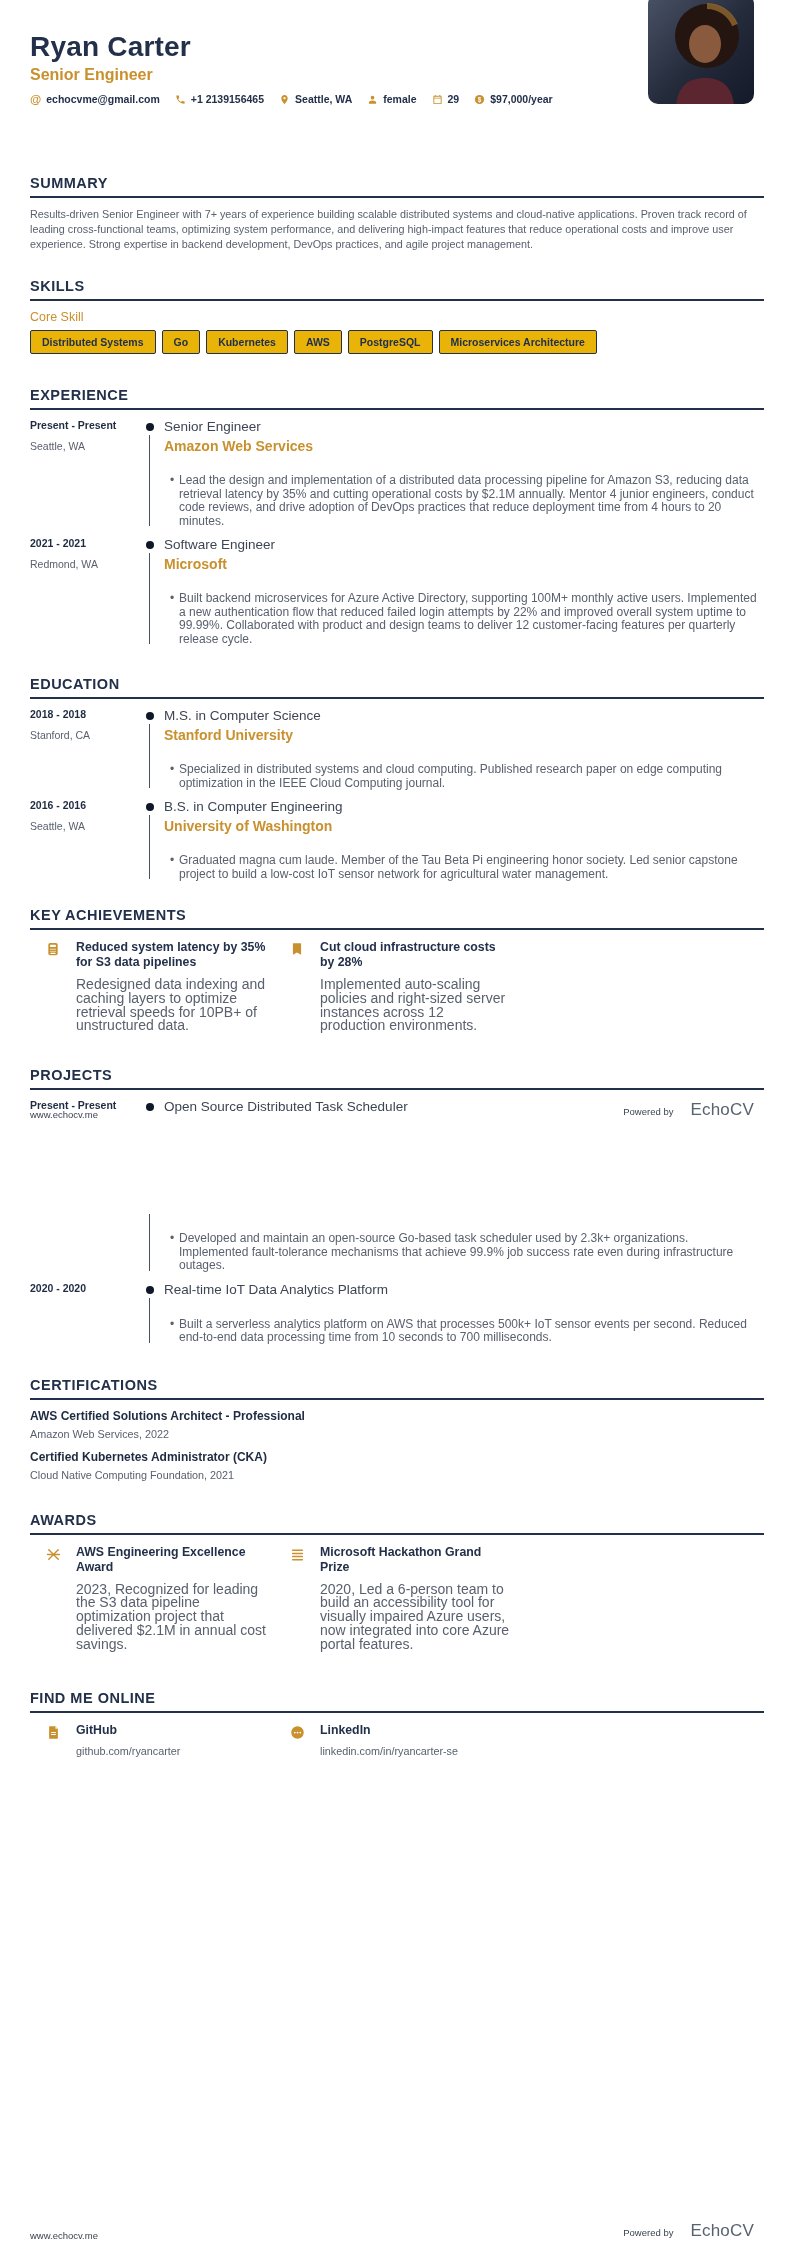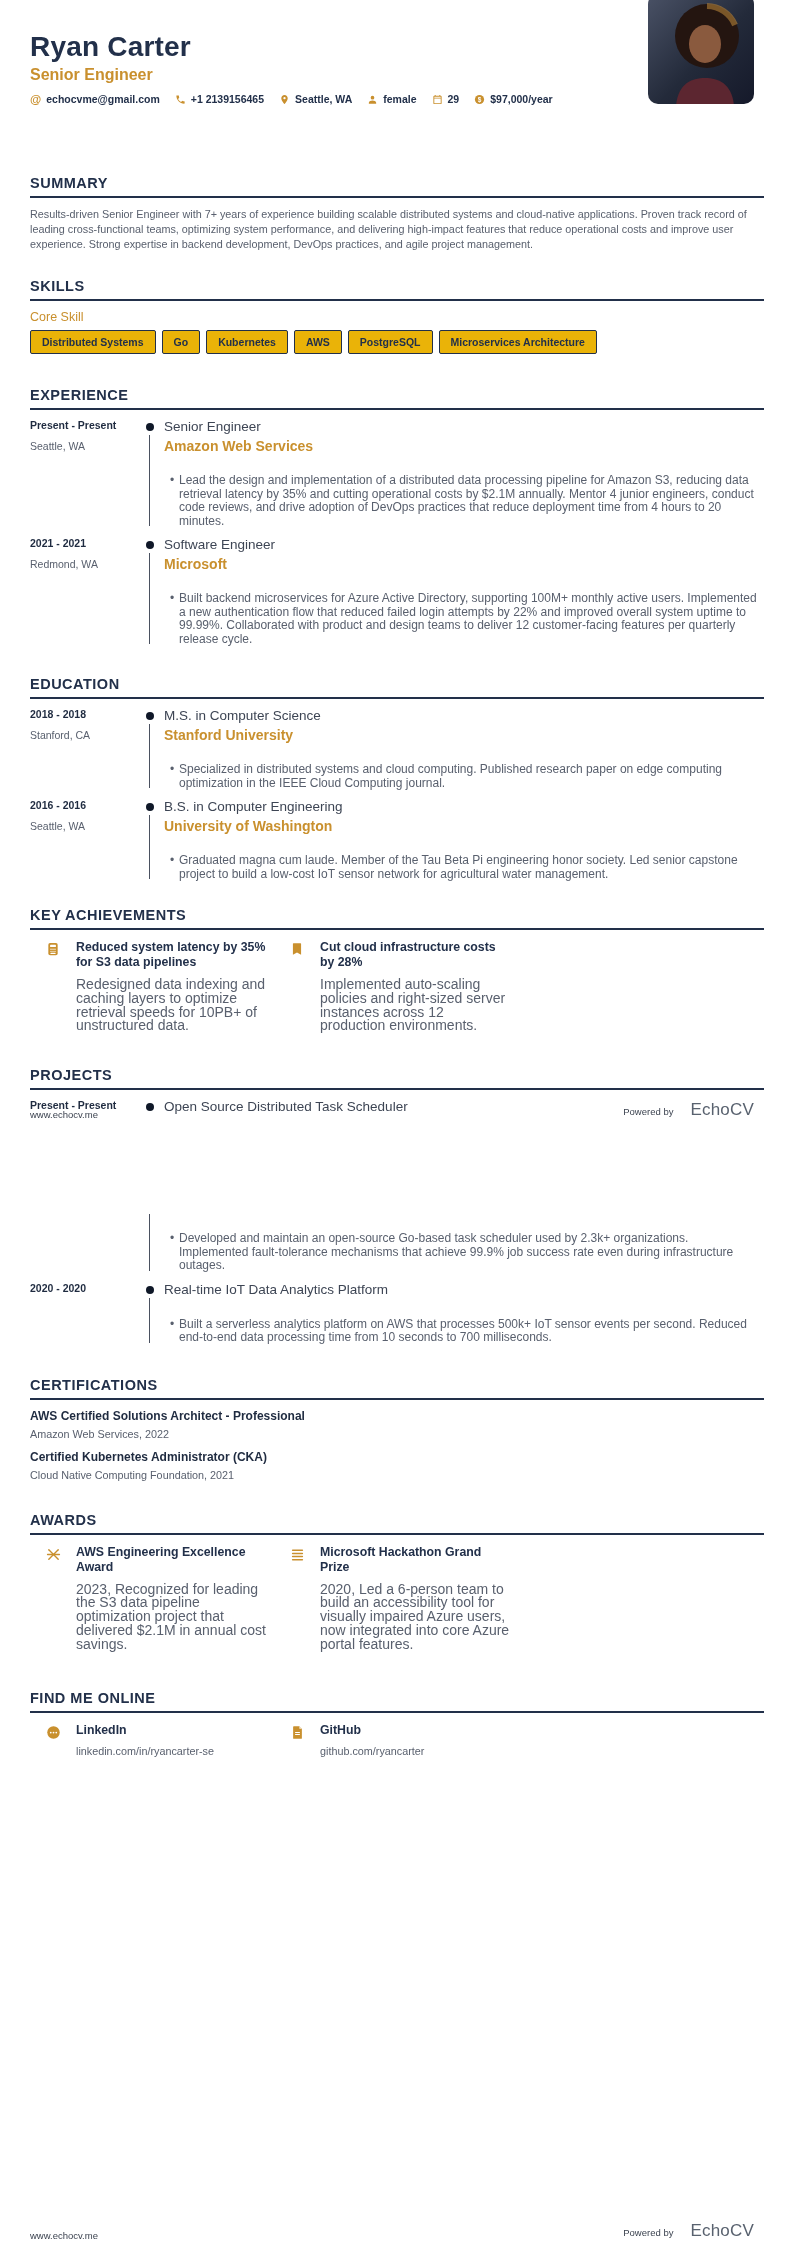--- a/index.html
+++ b/index.html
@@ -372,43 +372,43 @@
         </div>
       </div>
     </div>
 
     <div class="sec-online">
       <div class="section-heading">FIND ME ONLINE</div>
       <div class="pair-grid">
         <div class="pair-item">
           <span class="pair-icon">
             <svg width="15" height="15" viewBox="0 0 24 24">
+                <path d="M6 2h9l4 4v15c0 .6-.4 1-1 1H6c-.6 0-1-.4-1-1V3c0-.6.4-1 1-1z" fill="#c9902e"></path>
+                <path d="M15 2l4 4h-4z" fill="#ffffff" opacity="0.85"></path>
+                <rect x="8" y="11" width="8" height="1.6" rx="0.8" fill="#ffffff"></rect>
+                <rect x="8" y="14.5" width="8" height="1.6" rx="0.8" fill="#ffffff"></rect>
+              </svg>
+          </span>
+          <div class="pair-text">
+            <div class="pair-title">GitHub</div>
+            <div class="online-url">github.com/ryancarter</div>
+          </div>
+        </div>
+        <div class="pair-item">
+          <span class="pair-icon">
+            <svg width="15" height="15" viewBox="0 0 24 24">
                 <circle cx="12" cy="12" r="10" fill="#c9902e"></circle>
                 <circle cx="7.6" cy="12" r="1.4" fill="#ffffff"></circle>
                 <circle cx="12" cy="12" r="1.4" fill="#ffffff"></circle>
                 <circle cx="16.4" cy="12" r="1.4" fill="#ffffff"></circle>
               </svg>
           </span>
           <div class="pair-text">
             <div class="pair-title">LinkedIn</div>
             <div class="online-url">linkedin.com/in/ryancarter-se</div>
-          </div>
-        </div>
-        <div class="pair-item">
-          <span class="pair-icon">
-            <svg width="15" height="15" viewBox="0 0 24 24">
-                <path d="M6 2h9l4 4v15c0 .6-.4 1-1 1H6c-.6 0-1-.4-1-1V3c0-.6.4-1 1-1z" fill="#c9902e"></path>
-                <path d="M15 2l4 4h-4z" fill="#ffffff" opacity="0.85"></path>
-                <rect x="8" y="11" width="8" height="1.6" rx="0.8" fill="#ffffff"></rect>
-                <rect x="8" y="14.5" width="8" height="1.6" rx="0.8" fill="#ffffff"></rect>
-              </svg>
-          </span>
-          <div class="pair-text">
-            <div class="pair-title">GitHub</div>
-            <div class="online-url">github.com/ryancarter</div>
           </div>
         </div>
       </div>
     </div>
 
   </div>
 
   <div class="page-footer footer-1">
     <span class="site">www.echocv.me</span>
     <span class="powered">

